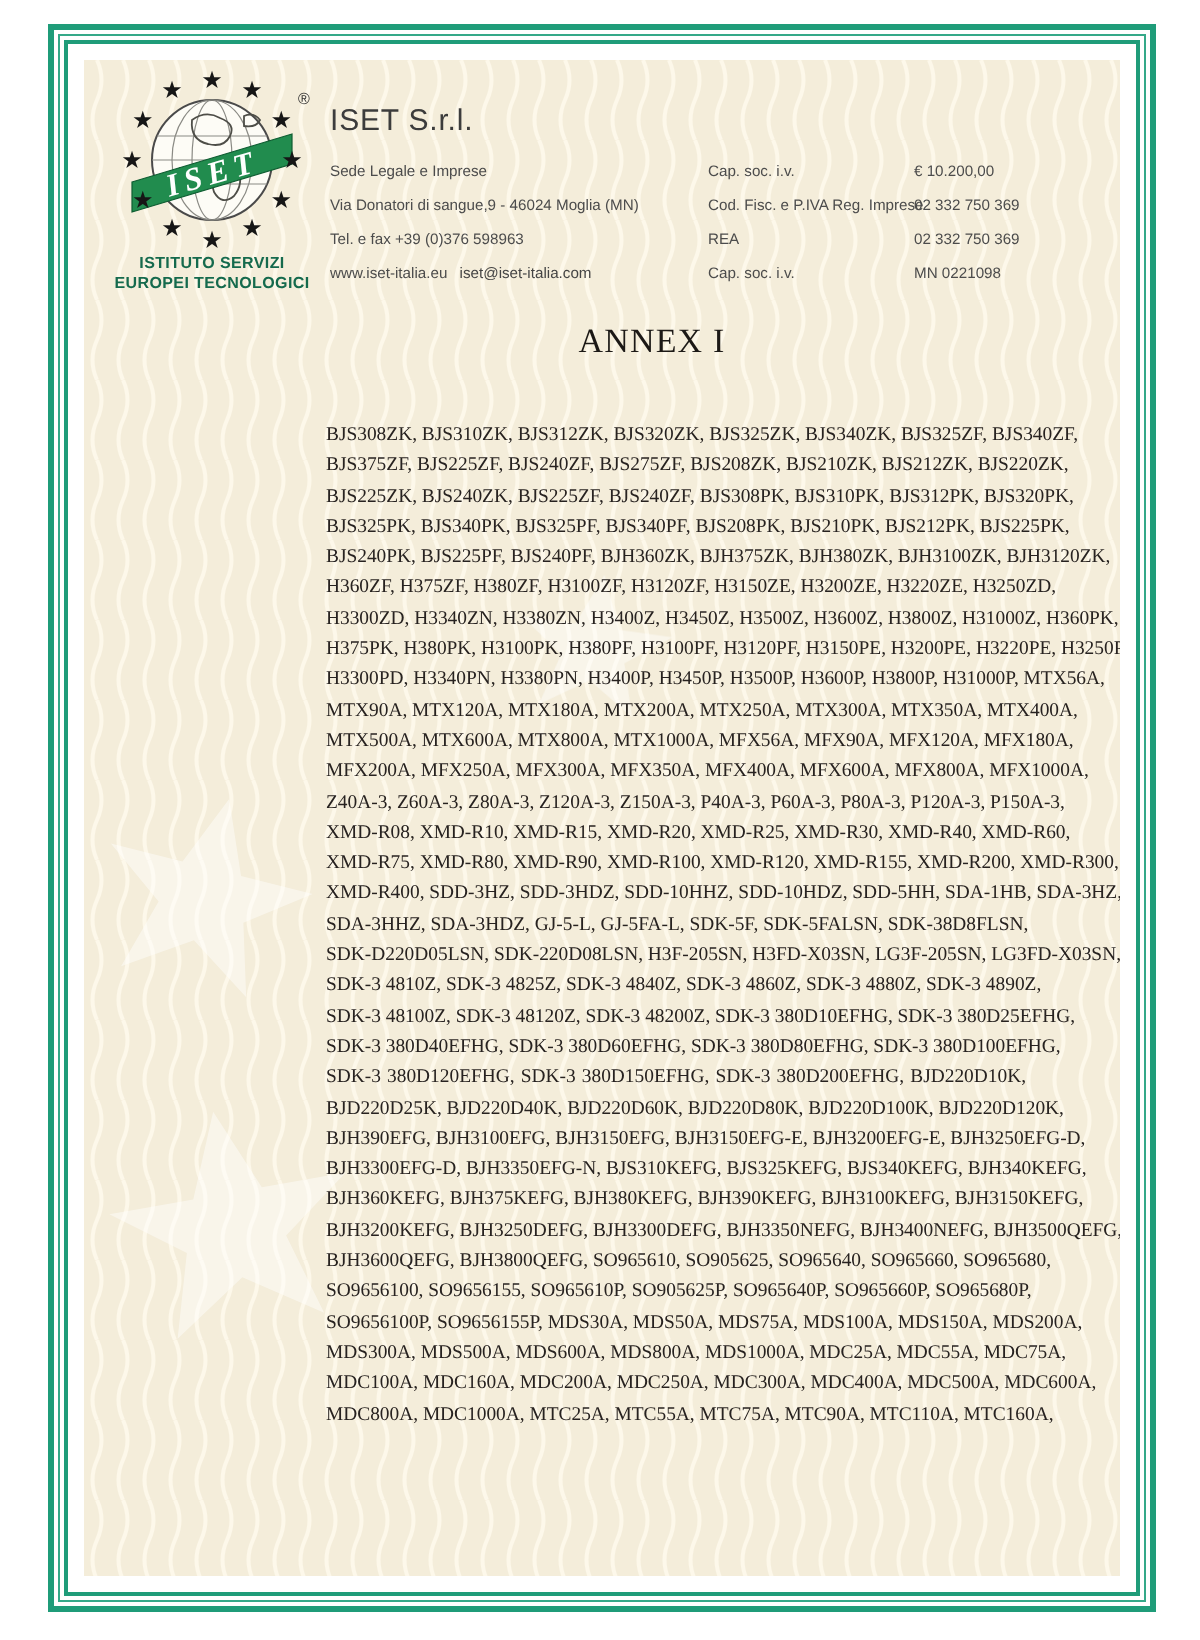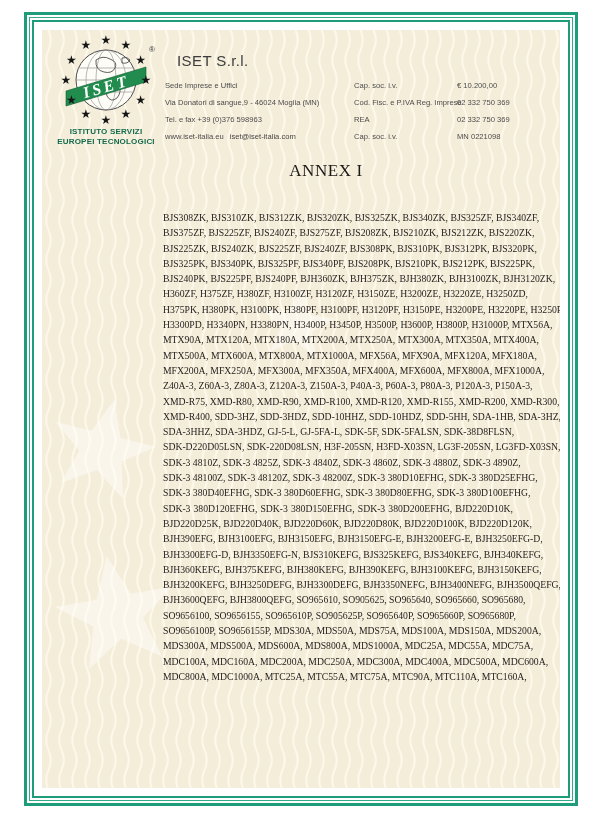--- a/index.html
+++ b/index.html
@@ -27,21 +27,21 @@
   .content{position:absolute;left:0;top:0;width:100%;height:100%;}
   
   .logo-col{position:absolute;left:10px;top:4px;width:108px;text-align:center;}
   .logo-col svg{display:block;margin:0 auto;}
   .inst{
     margin-top:1px;font-size:8px;font-weight:bold;line-height:10px;
     color:#156a4d;letter-spacing:0.2px;
   }
   .company{
     position:absolute;left:123px;top:22px;
-    font-size:15px;color:#3c3c3c;letter-spacing:0.4px;margin-left:12px;
+    font-size:15px;color:#3c3c3c;letter-spacing:0.4px;
   }
   .info-grid{
     position:absolute;left:123px;top:51px;
     display:grid;grid-template-columns:189px 103px auto;
     grid-auto-rows:17px;align-items:start;
     font-size:7.6px;color:#4c4c4c;
   }
   .info-grid span{white-space:nowrap;}
   .email-link{color:#454545;margin-left:4px;cursor:pointer;}
   
@@ -123,21 +123,21 @@
               </svg>
               <div class="inst">
                 <div>ISTITUTO SERVIZI</div>
                 <div>EUROPEI TECNOLOGICI</div>
               </div>
             </div>
 
             <div class="company">ISET S.r.l.</div>
 
             <div class="info-grid">
-              <span>Sede Imprese e Uffici</span>
+              <span>Sede Legale e Imprese</span>
               <span>Cap. soc. i.v.</span>
               <span>€ 10.200,00</span>
 
               <span>Via Donatori di sangue,9 - 46024 Moglia (MN)</span>
               <span>Cod. Fisc. e P.IVA Reg. Imprese</span>
               <span>02 332 750 369</span>
 
               <span>Tel. e fax +39 (0)376 598963</span>
               <span>REA</span>
               <span>02 332 750 369</span>
@@ -152,26 +152,28 @@
 
             <h1 class="annex-title">ANNEX I</h1>
 
             <div class="model-list">
                 <div class="model-line">BJS308ZK, BJS310ZK, BJS312ZK, BJS320ZK, BJS325ZK, BJS340ZK, BJS325ZF, BJS340ZF,</div>
                 <div class="model-line">BJS375ZF, BJS225ZF, BJS240ZF, BJS275ZF, BJS208ZK, BJS210ZK, BJS212ZK, BJS220ZK,</div>
                 <div class="model-line">BJS225ZK, BJS240ZK, BJS225ZF, BJS240ZF, BJS308PK, BJS310PK, BJS312PK, BJS320PK,</div>
                 <div class="model-line">BJS325PK, BJS340PK, BJS325PF, BJS340PF, BJS208PK, BJS210PK, BJS212PK, BJS225PK,</div>
                 <div class="model-line">BJS240PK, BJS225PF, BJS240PF, BJH360ZK, BJH375ZK, BJH380ZK, BJH3100ZK, BJH3120ZK,</div>
                 <div class="model-line">H360ZF, H375ZF, H380ZF, H3100ZF, H3120ZF, H3150ZE, H3200ZE, H3220ZE, H3250ZD,</div>
+                <div class="model-line">H3300ZD, H3340ZN, H3380ZN, H3400Z, H3450Z, H3500Z, H3600Z, H3800Z, H31000Z, H360PK,</div>
                 <div class="model-line">H375PK, H380PK, H3100PK, H380PF, H3100PF, H3120PF, H3150PE, H3200PE, H3220PE, H3250PD,</div>
                 <div class="model-line">H3300PD, H3340PN, H3380PN, H3400P, H3450P, H3500P, H3600P, H3800P, H31000P, MTX56A,</div>
                 <div class="model-line">MTX90A, MTX120A, MTX180A, MTX200A, MTX250A, MTX300A, MTX350A, MTX400A,</div>
                 <div class="model-line">MTX500A, MTX600A, MTX800A, MTX1000A, MFX56A, MFX90A, MFX120A, MFX180A,</div>
                 <div class="model-line">MFX200A, MFX250A, MFX300A, MFX350A, MFX400A, MFX600A, MFX800A, MFX1000A,</div>
                 <div class="model-line">Z40A-3, Z60A-3, Z80A-3, Z120A-3, Z150A-3, P40A-3, P60A-3, P80A-3, P120A-3, P150A-3,</div>
+                <div class="model-line">XMD-R08, XMD-R10, XMD-R15, XMD-R20, XMD-R25, XMD-R30, XMD-R40, XMD-R60,</div>
                 <div class="model-line">XMD-R75, XMD-R80, XMD-R90, XMD-R100, XMD-R120, XMD-R155, XMD-R200, XMD-R300,</div>
                 <div class="model-line">XMD-R400, SDD-3HZ, SDD-3HDZ, SDD-10HHZ, SDD-10HDZ, SDD-5HH, SDA-1HB, SDA-3HZ,</div>
                 <div class="model-line">SDA-3HHZ, SDA-3HDZ, GJ-5-L, GJ-5FA-L, SDK-5F, SDK-5FALSN, SDK-38D8FLSN,</div>
                 <div class="model-line">SDK-D220D05LSN, SDK-220D08LSN, H3F-205SN, H3FD-X03SN, LG3F-205SN, LG3FD-X03SN,</div>
                 <div class="model-line">SDK-3 4810Z, SDK-3 4825Z, SDK-3 4840Z, SDK-3 4860Z, SDK-3 4880Z, SDK-3 4890Z,</div>
                 <div class="model-line">SDK-3 48100Z, SDK-3 48120Z, SDK-3 48200Z, SDK-3 380D10EFHG, SDK-3 380D25EFHG,</div>
                 <div class="model-line">SDK-3 380D40EFHG, SDK-3 380D60EFHG, SDK-3 380D80EFHG, SDK-3 380D100EFHG,</div>
                 <div class="model-line">SDK-3 380D120EFHG, SDK-3 380D150EFHG, SDK-3 380D200EFHG, BJD220D10K,</div>
                 <div class="model-line">BJD220D25K, BJD220D40K, BJD220D60K, BJD220D80K, BJD220D100K, BJD220D120K,</div>
                 <div class="model-line">BJH390EFG, BJH3100EFG, BJH3150EFG, BJH3150EFG-E, BJH3200EFG-E, BJH3250EFG-D,</div>

